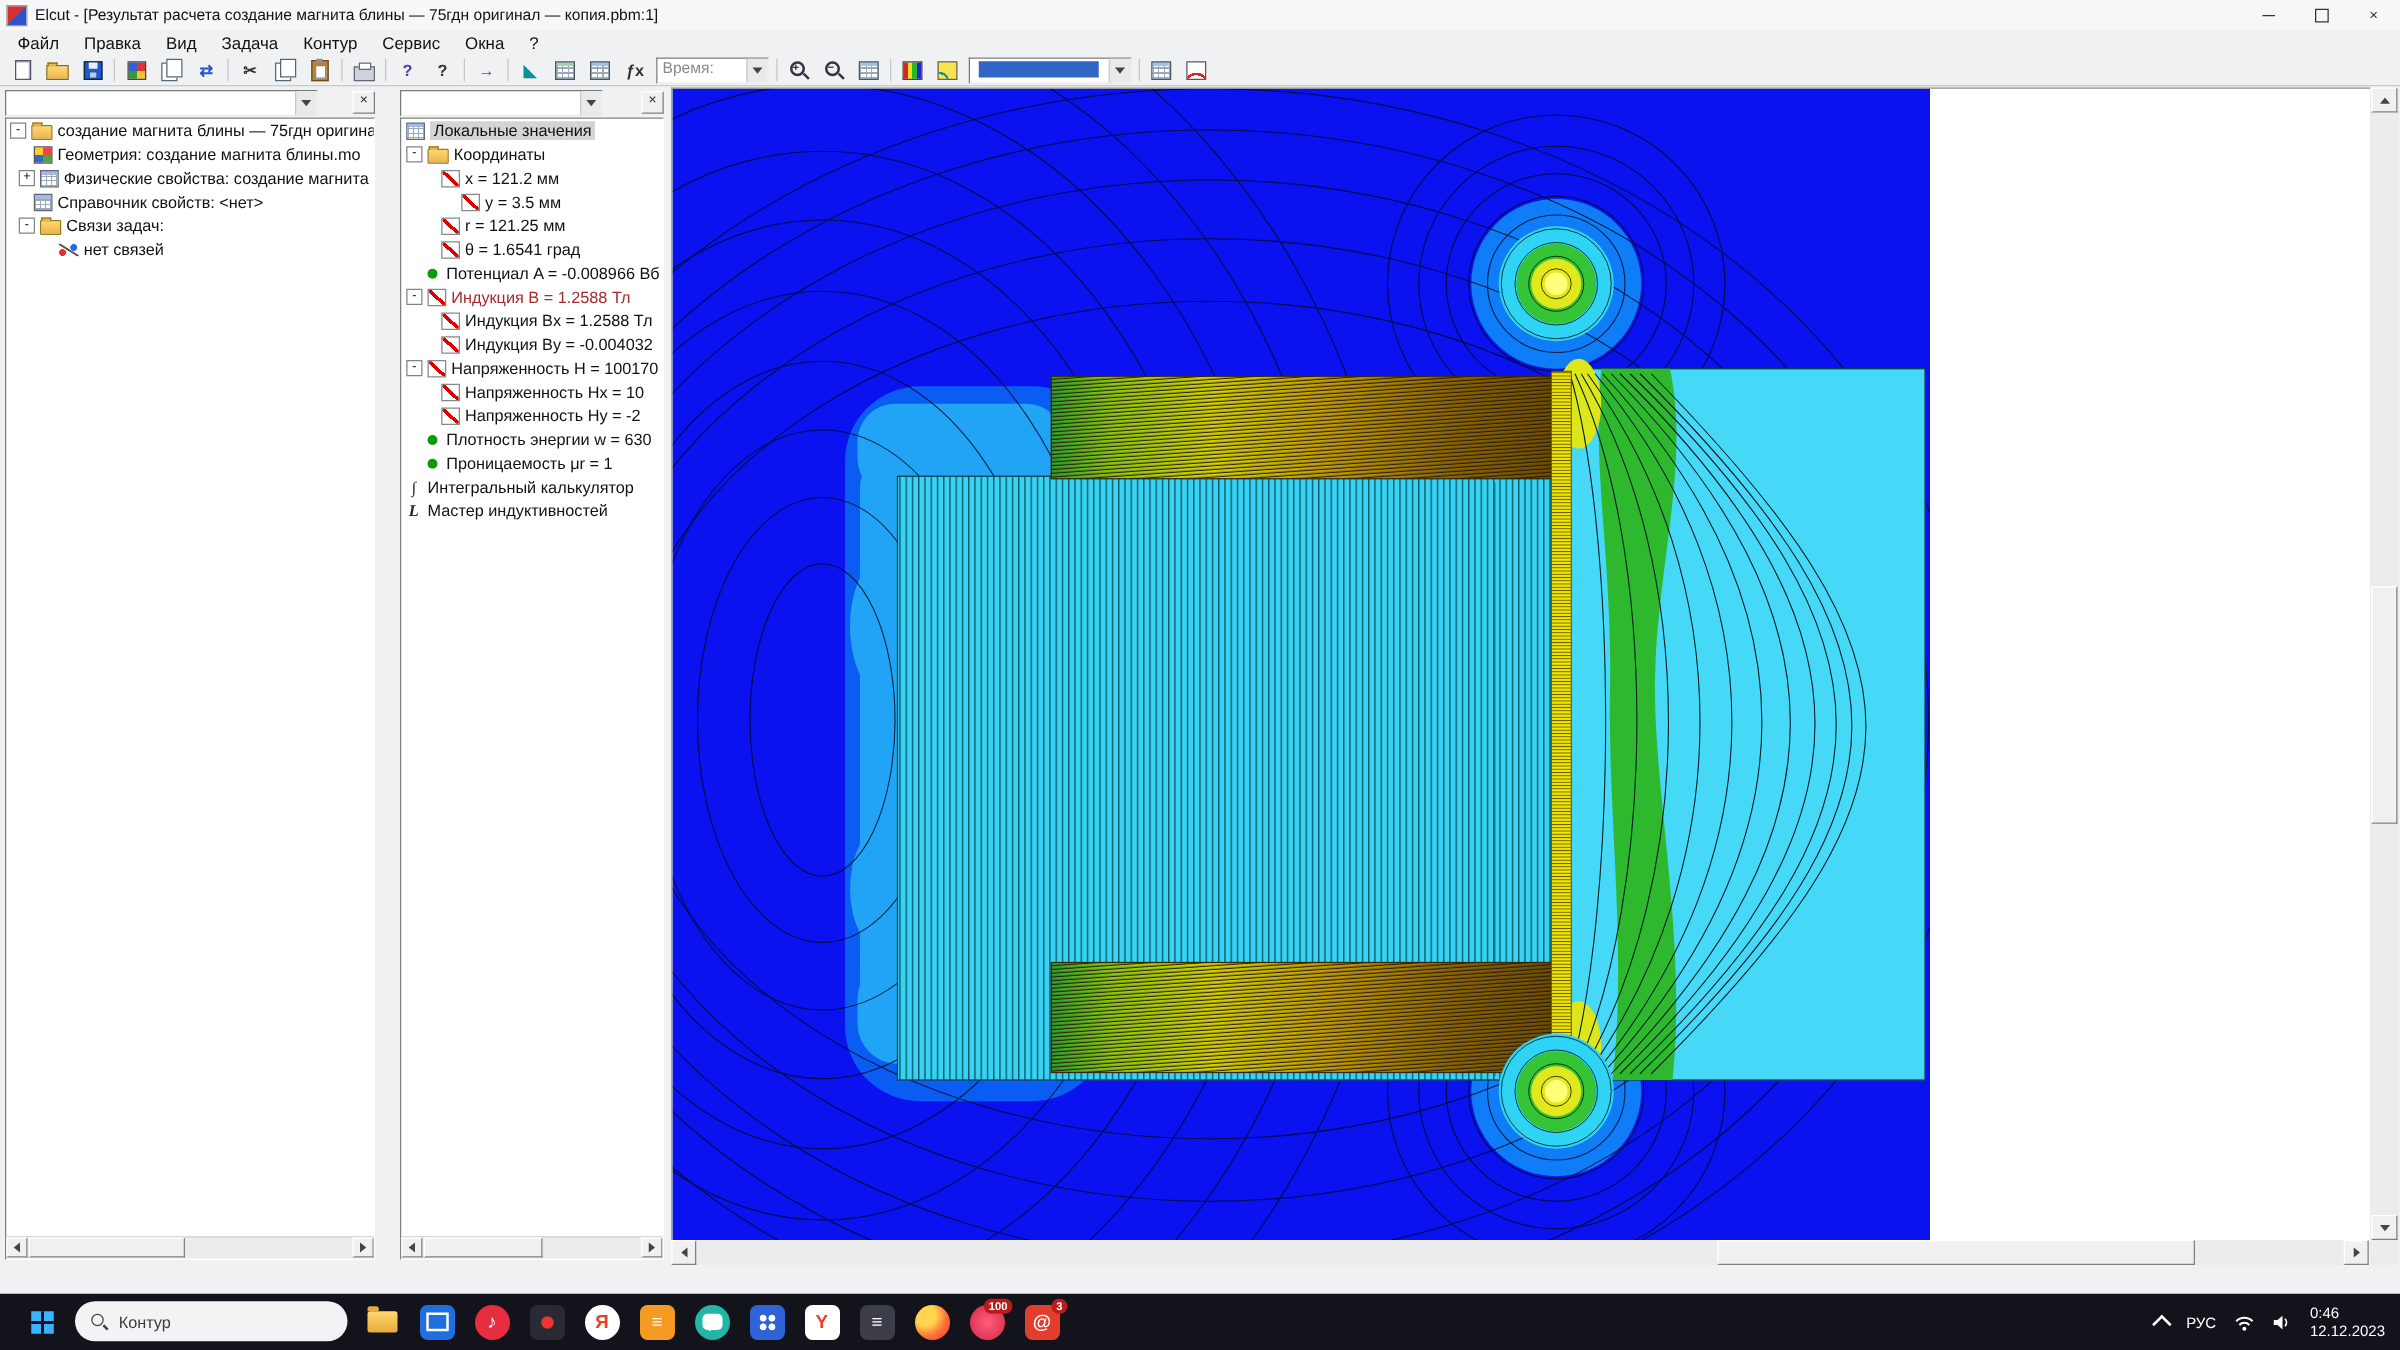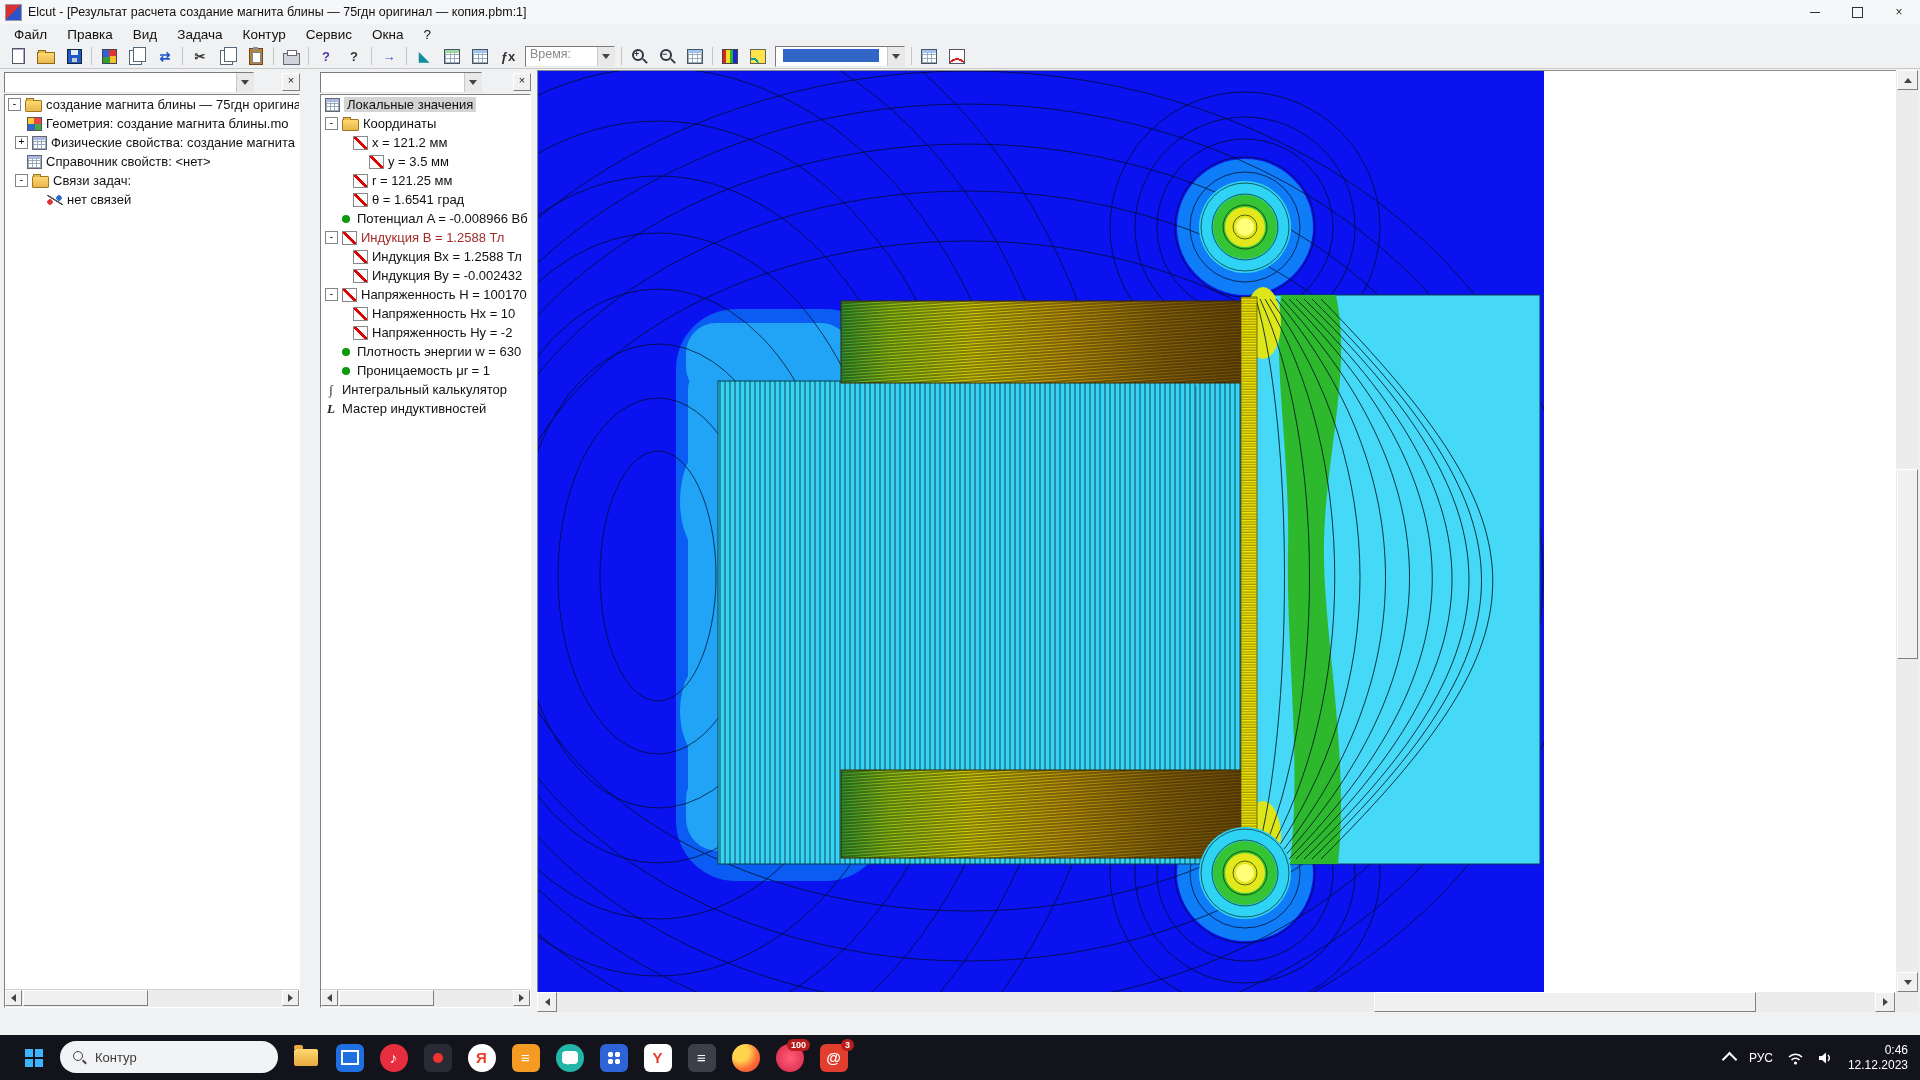--- a/index.html
+++ b/index.html
@@ -117,21 +117,21 @@
   .tb-icons{position:absolute;left:288px;top:5px;display:flex;gap:9px}
   .tbi{width:35px;height:35px;border-radius:5px;display:flex;align-items:center;justify-content:center;position:relative}
   .tbi-g{width:28px;height:28px;border-radius:6px;display:flex;align-items:center;justify-content:center;
          font-size:15px;font-weight:bold;color:#fff}
   .fold{width:24px;height:17px;background:linear-gradient(#ffd970,#e9a93e);border-radius:2px;position:relative}
   .fold::before{content:"";position:absolute;top:-4px;left:0;width:9px;height:4px;background:#e9a93e;border-radius:2px 2px 0 0}
   .badge{position:absolute;top:-1px;right:-3px;background:#b91c1c;color:#fff;font-size:9px;font-weight:bold;
          border-radius:8px;padding:1px 4px;line-height:10px}
   .tray{position:absolute;right:12px;top:0;height:45px;display:flex;align-items:center;gap:14px;font-size:12px}
   .chev{width:9px;height:9px;border-left:2px solid #fff;border-top:2px solid #fff;transform:rotate(45deg);margin-top:4px}
-  .clock{text-align:right;line-height:15px}
+  .clock{line-height:15px}
   .reddot{width:10px;height:10px;border-radius:50%;background:#e33}
   .winbox{width:14px;height:11px;border:2px solid #fff}
   .bubble{width:16px;height:13px;background:#fff;border-radius:4px;position:relative}
   .bubble::after{content:"";position:absolute;left:3px;bottom:-4px;border:3px solid transparent;border-top-color:#fff}
   .dots4{width:14px;height:14px;background:
       radial-gradient(circle at 25% 25%,#fff 0 2.5px,transparent 3px),
       radial-gradient(circle at 75% 25%,#fff 0 2.5px,transparent 3px),
       radial-gradient(circle at 25% 75%,#fff 0 2.5px,transparent 3px),
       radial-gradient(circle at 75% 75%,#fff 0 2.5px,transparent 3px)}
 </style>
@@ -349,21 +349,21 @@
         <span class="exp">-</span>
         <span class="ticon i-chart"></span>
         <span class="tlabel red">Индукция B = 1.2588 Тл</span>
       </div>
       <div class="trow" style="padding-left:32px">
         <span class="ticon i-chart"></span>
         <span class="tlabel">Индукция Bx = 1.2588 Тл</span>
       </div>
       <div class="trow" style="padding-left:32px">
         <span class="ticon i-chart"></span>
-        <span class="tlabel">Индукция By = -0.002432</span>
+        <span class="tlabel">Индукция By = -0.004032</span>
       </div>
       <div class="trow" style="padding-left:4px">
         <span class="exp">-</span>
         <span class="ticon i-chart"></span>
         <span class="tlabel">Напряженность H = 100170</span>
       </div>
       <div class="trow" style="padding-left:32px">
         <span class="ticon i-chart"></span>
         <span class="tlabel">Напряженность Hx = 10</span>
       </div>

